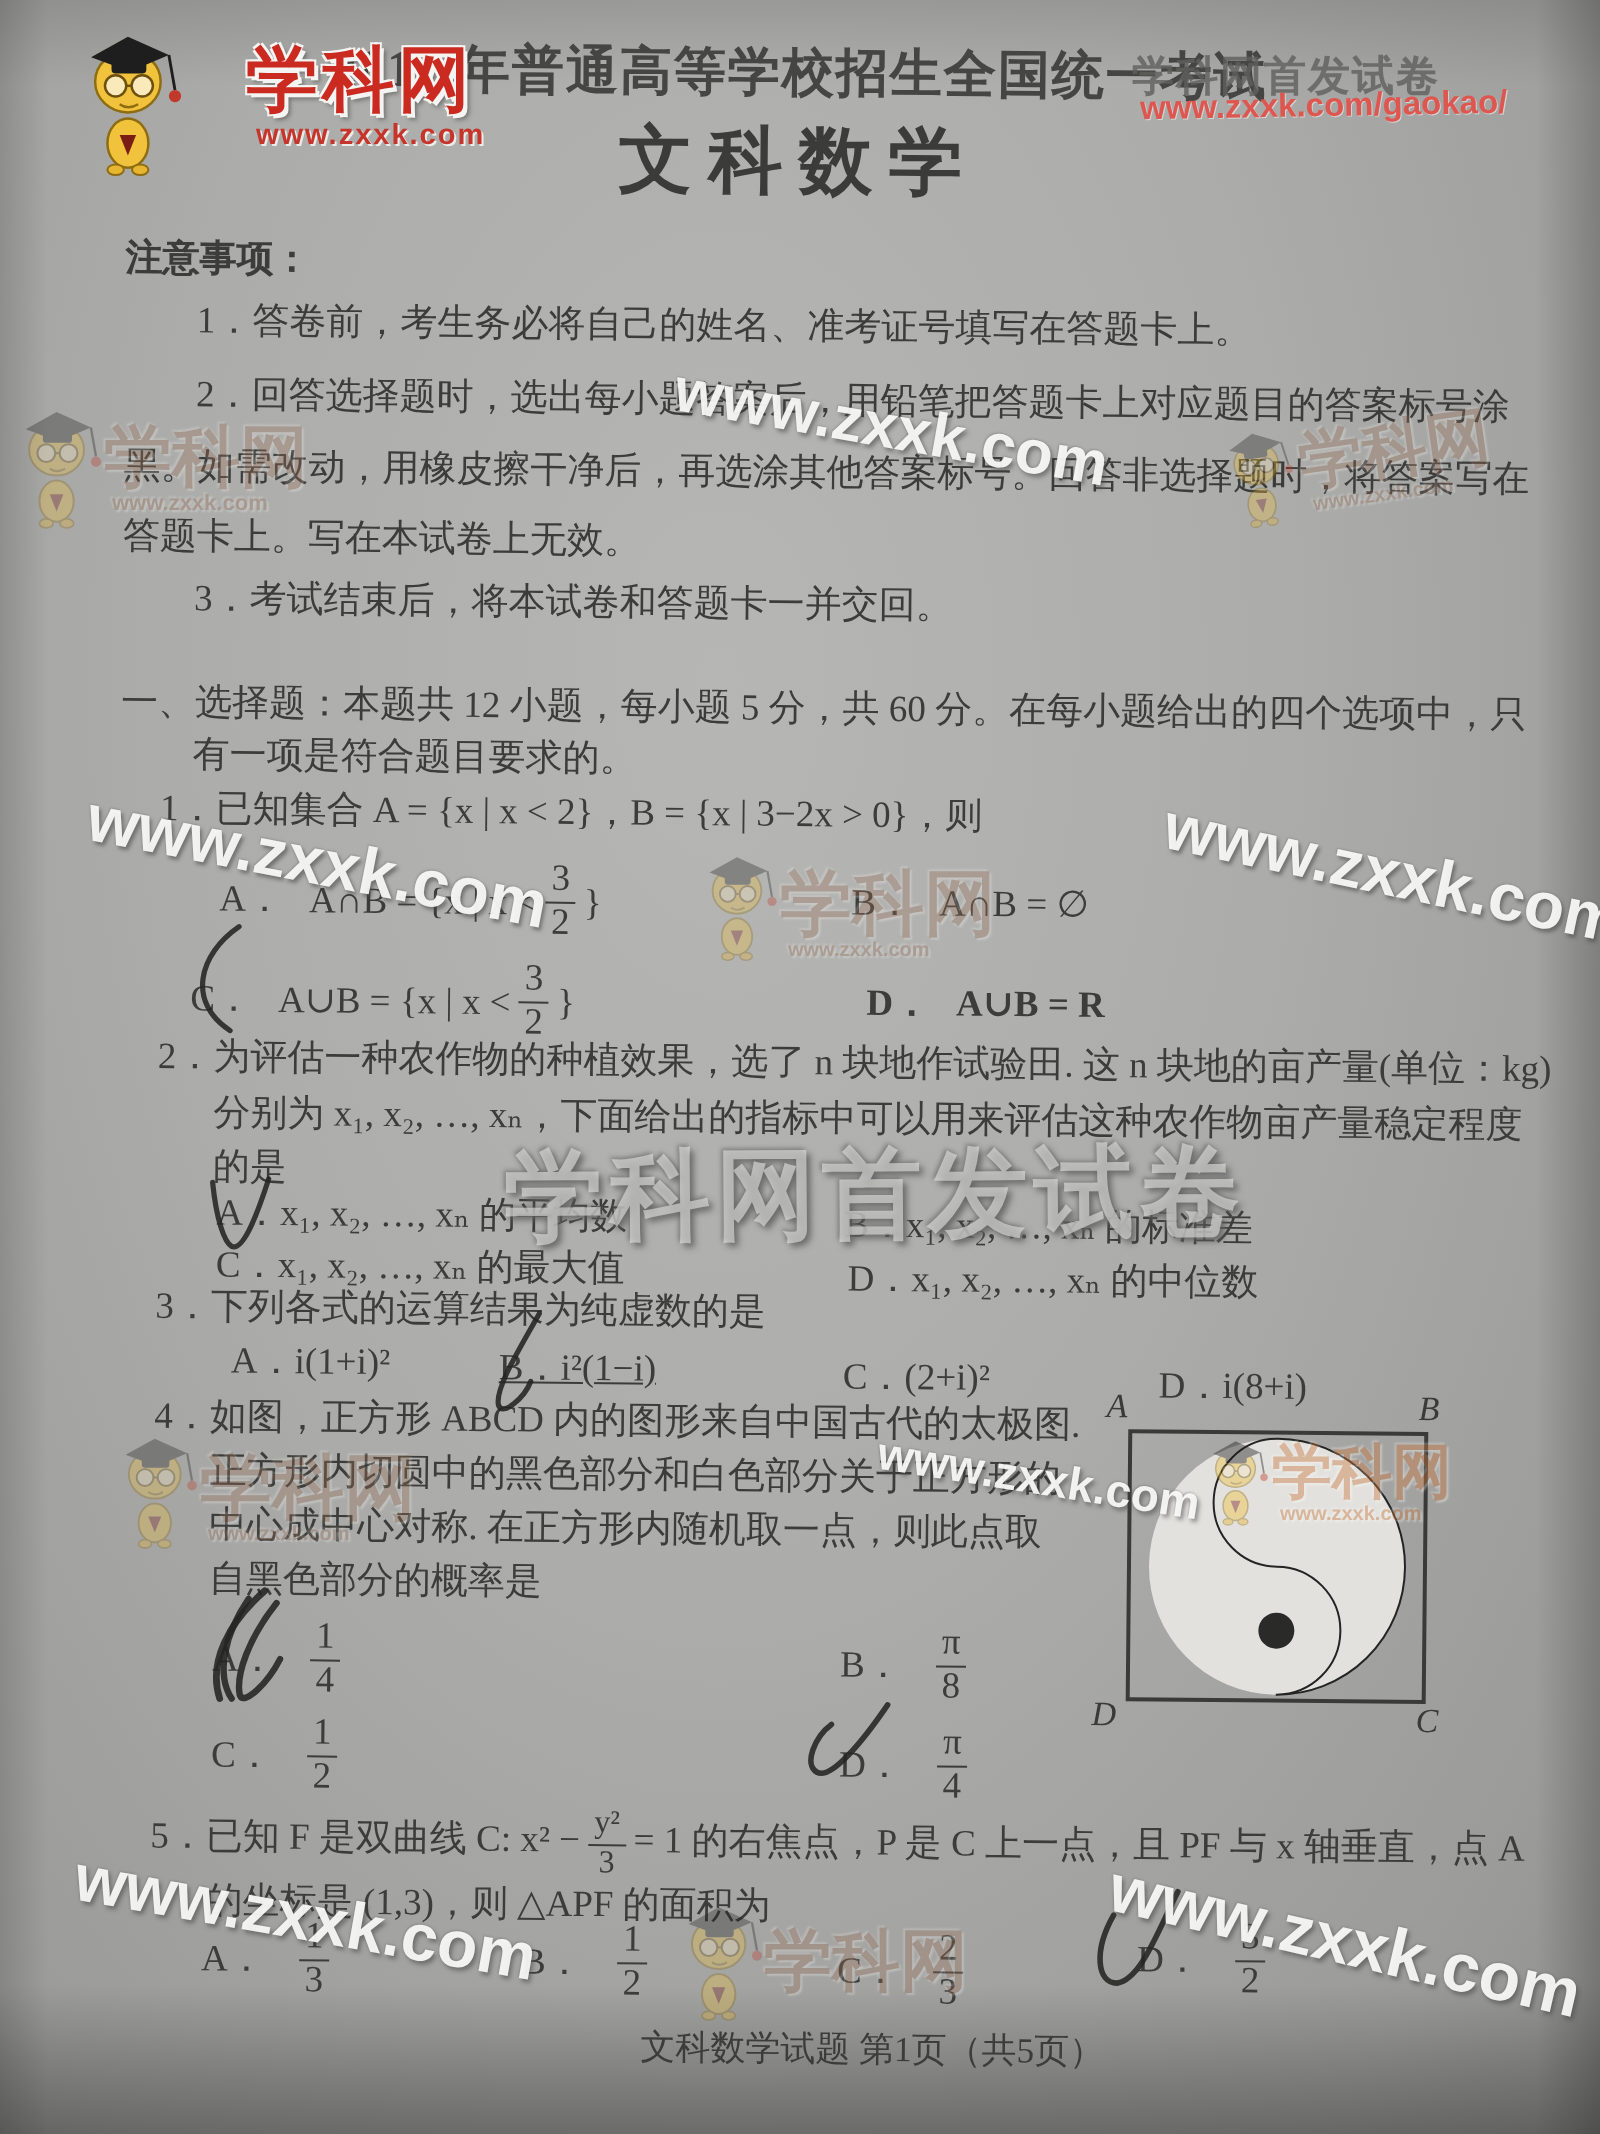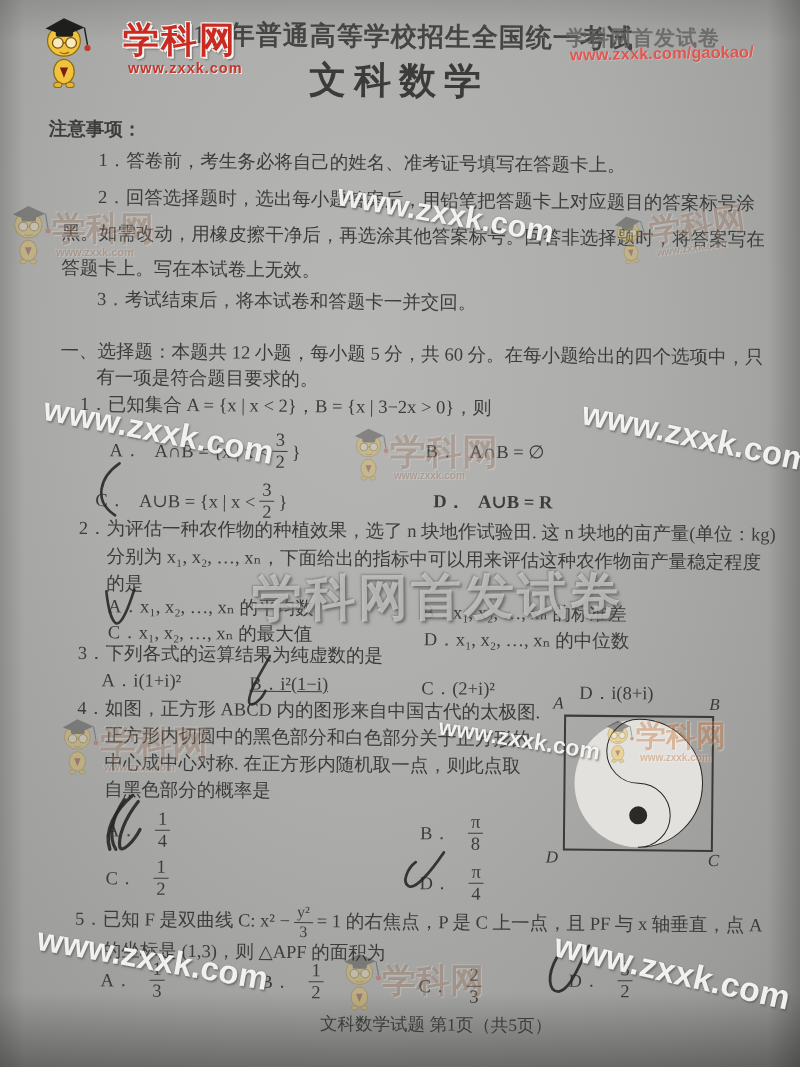--- a/index.html
+++ b/index.html
@@ -70,21 +70,21 @@
       <ellipse cx="22" cy="79" rx="4" ry="2.6" fill="#e7b52f" stroke="#8d6c12" stroke-width="1"></ellipse>
       <ellipse cx="34" cy="79" rx="4" ry="2.6" fill="#e7b52f" stroke="#8d6c12" stroke-width="1"></ellipse>
     </symbol>
   </svg>
 
   <div class="paper">
 
     <div class="t ctr exam-title">2017 年普通高等学校招生全国统一考试</div>
     <div class="t ctr subject-title">文科数学</div>
 
-    <div class="t bold" style="left:50px;top:119px;">注意事项：</div>
+    <div class="t bold" style="left:64px;top:119px;">注意事项：</div>
     <div class="t" style="left:100px;top:150px;">1．答卷前，考生务必将自己的姓名、准考证号填写在答题卡上。</div>
     <div class="t" style="left:100px;top:187px;">2．回答选择题时，选出每小题答案后，用铅笔把答题卡上对应题目的答案标号涂</div>
     <div class="t" style="left:64px;top:223px;">黑。如需改动，用橡皮擦干净后，再选涂其他答案标号。回答非选择题时，将答案写在</div>
     <div class="t" style="left:64px;top:258px;">答题卡上。写在本试卷上无效。</div>
     <div class="t" style="left:100px;top:289px;">3．考试结束后，将本试卷和答题卡一并交回。</div>
 
     <div class="t" style="left:64px;top:341px;">一、选择题：本题共 12 小题，每小题 5 分，共 60 分。在每小题给出的四个选项中，只</div>
     <div class="t" style="left:100px;top:367px;">有一项是符合题目要求的。</div>
 
     <div class="t" style="left:84px;top:394px;">1．已知集合 A = {x | x &lt; 2}，B = {x | 3−2x &gt; 0}，则</div>
@@ -103,21 +103,21 @@
 
     <div class="t" style="left:84px;top:518px;">2．为评估一种农作物的种植效果，选了 n 块地作试验田. 这 n 块地的亩产量(单位：kg)</div>
     <div class="t" style="left:112px;top:546px;">分别为 x₁, x₂, …, xₙ，下面给出的指标中可以用来评估这种农作物亩产量稳定程度</div>
     <div class="t" style="left:112px;top:573px;">的是</div>
     <div class="t" style="left:114px;top:596px;">A．x₁, x₂, …, xₙ 的平均数</div>
     <div class="t" style="left:428px;top:599px;">B．x₁, x₂, …, xₙ 的标准差</div>
     <div class="t" style="left:114px;top:622px;">C．x₁, x₂, …, xₙ 的最大值</div>
     <div class="t" style="left:430px;top:626px;">D．x₁, x₂, …, xₙ 的中位数</div>
 
     <div class="t" style="left:84px;top:643px;">3．下列各式的运算结果为纯虚数的是</div>
-    <div class="t" style="left:108px;top:670px;">A．i(1+i)²</div>
+    <div class="t" style="left:122px;top:670px;">A．i(1+i)²</div>
     <div class="t" style="left:256px;top:672px;text-decoration:underline;">B．i²(1−i)</div>
     <div class="t" style="left:428px;top:675px;">C．(2+i)²</div>
     <div class="t" style="left:586px;top:678px;">D．i(8+i)</div>
 
     <div class="t" style="left:84px;top:698px;">4．如图，正方形 ABCD 内的图形来自中国古代的太极图.</div>
     <div class="t" style="left:112px;top:725px;">正方形内切圆中的黑色部分和白色部分关于正方形的</div>
     <div class="t" style="left:112px;top:752px;">中心成中心对称. 在正方形内随机取一点，则此点取</div>
     <div class="t" style="left:112px;top:779px;">自黑色部分的概率是</div>
     <div class="t" style="left:114px;top:812px;">
       <span class="olab">A．</span><span class="frac"><span class="fnum">1</span><span class="fden">4</span></span>

